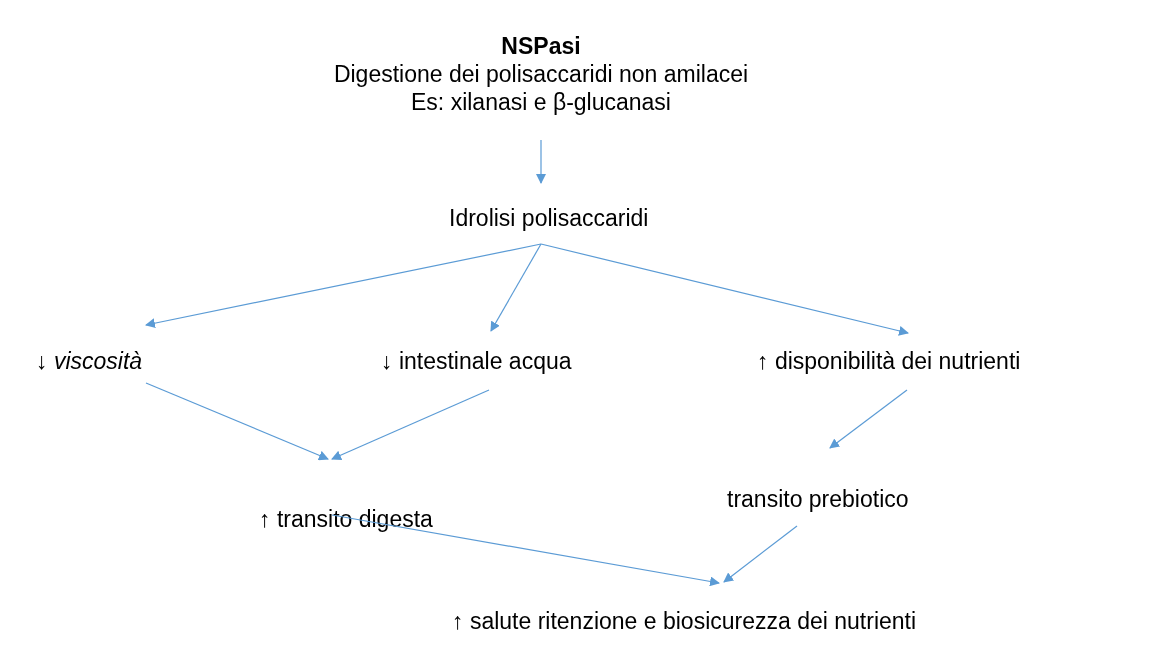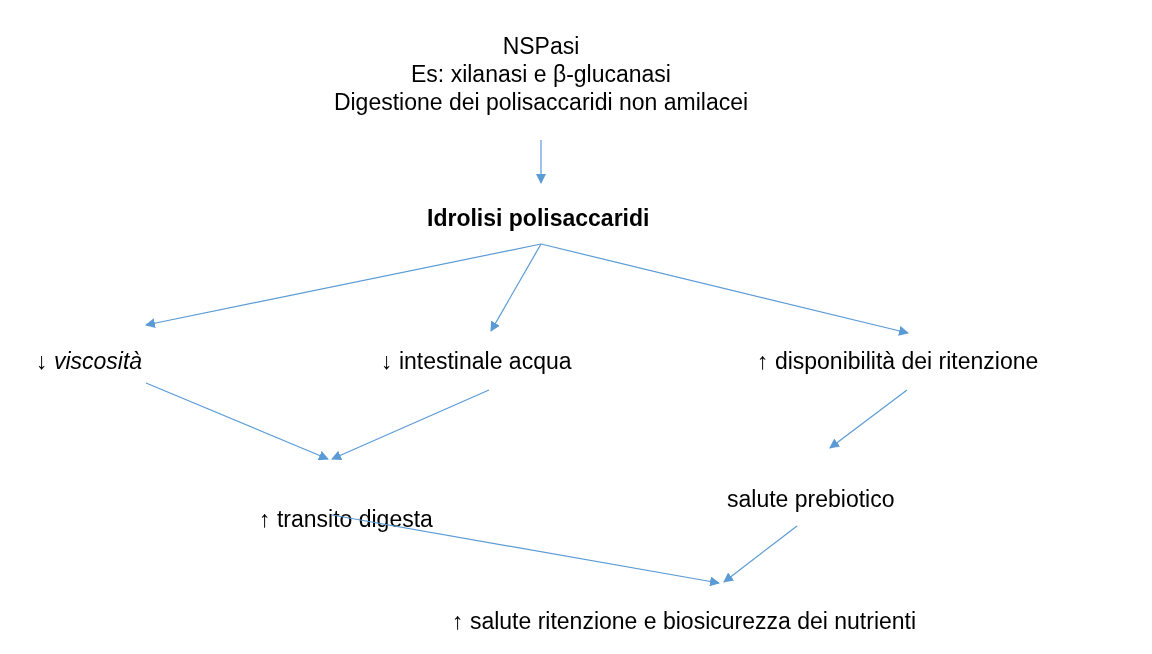--- a/index.html
+++ b/index.html
@@ -1,38 +1,38 @@
 <!DOCTYPE html>
 <html><head>
   <meta charset="utf-8">
   <style>
     html, body { margin: 0; padding: 0; background: #ffffff; }
     body { width: 1152px; height: 654px; position: relative; overflow: hidden;
            font-family: "Liberation Sans", sans-serif; color: #000; }
     .node { position: absolute; font-size: 23px; white-space: nowrap; line-height: 1.15; }
     .title-block { position: absolute; left: 0; width: 1082px; top: 32px; text-align: center;
                    font-size: 23px; line-height: 28px; }
-    .title-block .bold { font-weight: normal; }
+    .title-block .bold { font-weight: bold; }
     svg.arrows { position: absolute; left: 0; top: 0; }
   </style>
 </head>
 <body>
 
 <div class="title-block">
   <div class="bold">NSPasi</div>
+  <div>Digestione dei polisaccaridi non amilacei</div>
   <div>Es: xilanasi e β-glucanasi</div>
-  <div>Digestione dei polisaccaridi non amilacei</div>
 </div>
 
-<div class="node" style="left:427px; top:205px;font-weight:bold;">Idrolisi polisaccaridi</div>
+<div class="node" style="left:449px; top:205px;">Idrolisi polisaccaridi</div>
 <div class="node" style="left:36px; top:348px;font-style:italic;">↓ viscosità</div>
 <div class="node" style="left:381px; top:348px;">↓ intestinale acqua</div>
-<div class="node" style="left:757px; top:348px;">↑ disponibilità dei ritenzione</div>
+<div class="node" style="left:757px; top:348px;">↑ disponibilità dei nutrienti</div>
 <div class="node" style="left:231px; top:506px;margin-left:28px;">↑ transito digesta</div>
-<div class="node" style="left:727px; top:486px;">salute prebiotico</div>
+<div class="node" style="left:727px; top:486px;">transito prebiotico</div>
 <div class="node" style="left:452px; top:608px;">↑ salute ritenzione e biosicurezza dei nutrienti</div>
 
 <svg class="arrows" width="1152" height="654" viewBox="0 0 1152 654">
   <defs>
     <marker id="ah" markerWidth="10" markerHeight="10" refX="9" refY="5" orient="auto" markerUnits="userSpaceOnUse">
       <path d="M0,0 L10,5 L0,10 Z" fill="#5b9bd5"></path>
     </marker>
   </defs>
   <g stroke="#5b9bd5" stroke-width="1.2" fill="none" marker-end="url(#ah)">
     <line x1="541" y1="140" x2="541" y2="183"></line>

